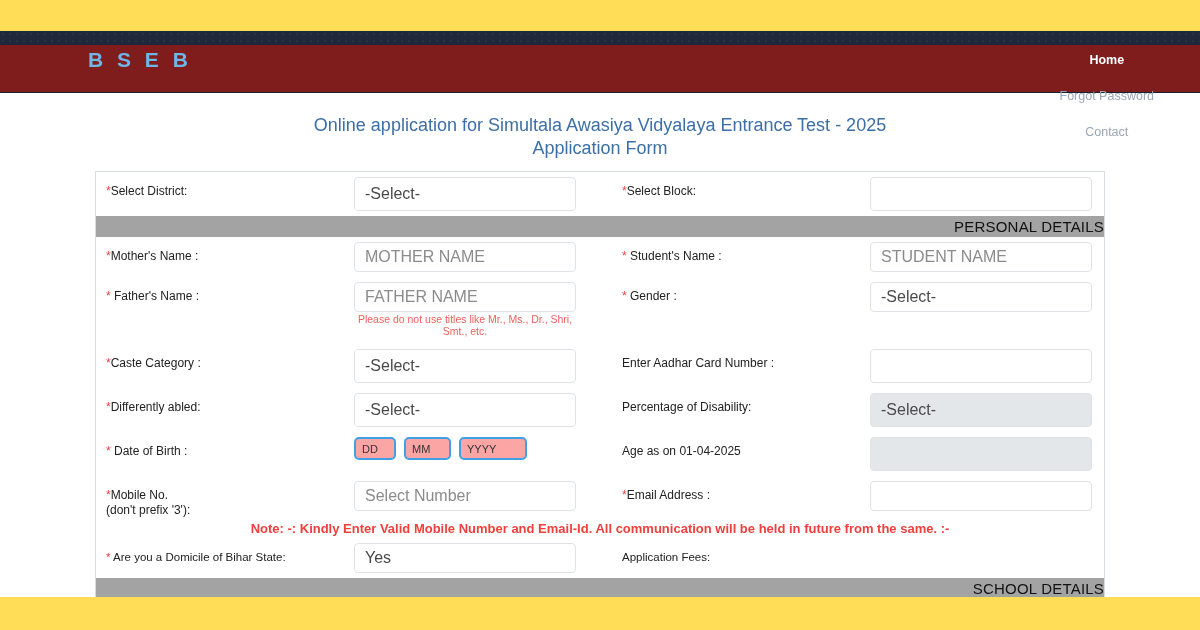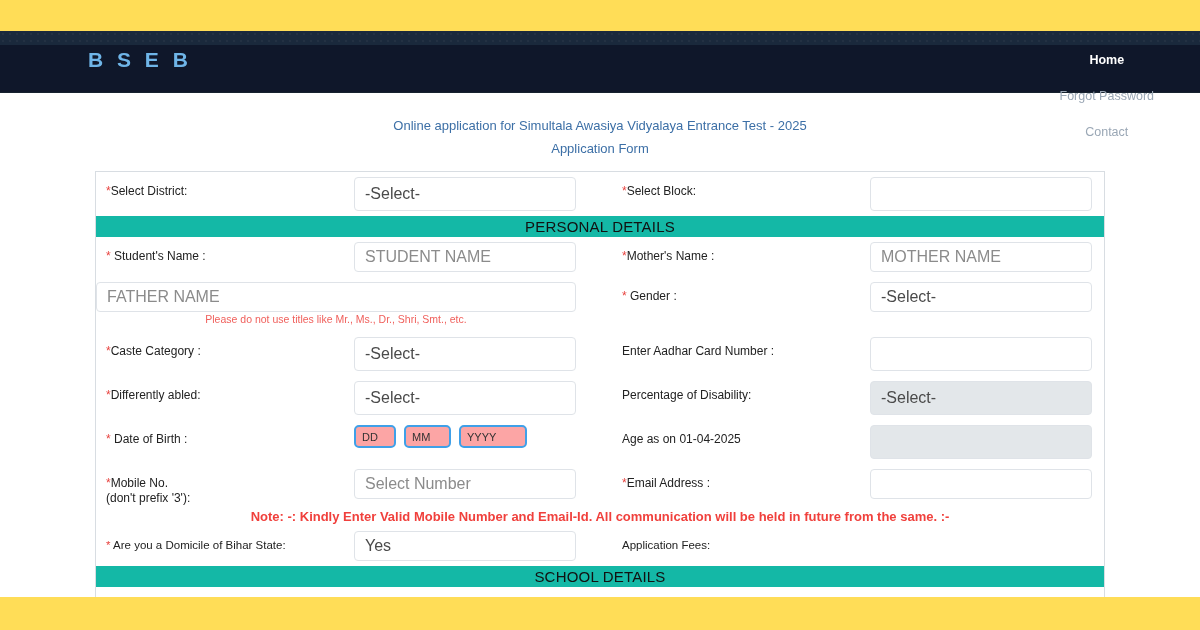--- a/index.html
+++ b/index.html
@@ -19,21 +19,21 @@
   
   .top-bar {
     height: 31px;
     background: #ffdd57;
     width: 100%;
   }
 
   
   .site-header {
     height: 62px;
-    background: #0f172a;
+    background: #7f1d1d;
     width: 100%;
     position: relative;
     display: flex;
     align-items: center;
     border-bottom: 1px solid #16222f;
   }
   .site-header::before {
     content: "";
     position: absolute;
     top: 0; left: 0; right: 0;
@@ -71,21 +71,21 @@
     font-weight: bold;
   }
 
   
   .title-wrap {
     text-align: center;
     padding-top: 21px;
     color: #3a6ea5;
   }
   .title-line {
-    font-size: 13px;
+    font-size: 18px;
     line-height: 23px;
     color: #3c6fa6;
   }
 
   
   .form-shell {
     width: 1010px;
     margin: 11px auto 0;
     border: 1px solid #d8dde2;
     border-bottom: none;
@@ -138,24 +138,24 @@
   .inp.placeholder { color: #8b8b8b; }
   .inp.disabled {
     background: #e3e7ea;
     border-color: #dfe3e8;
     color: #4a4a4a;
   }
   .inp.empty { color: transparent; }
 
   
   .section-bar {
-    background: #14b8a6;
+    background: #a3a3a3;
     height: 21px;
     width: 100%;
-    text-align: center;
+    text-align: right;
     font-size: 15px;
     color: #111;
     line-height: 21px;
     letter-spacing: .2px;
   }
 
   .hint {
     font-size: 10.5px;
     color: #f0605c;
     padding: 1px 0 2px 0;
@@ -242,35 +242,36 @@
       <div class="fieldwrap">
         <div class="inp tall empty"></div>
       </div>
     </div>
   </div>
 
   <div class="section-bar">PERSONAL DETAILS</div>
 
   <div class="row">
     <div class="col">
+      <div class="lbl"><span class="req">*</span><span>Mother's Name :</span></div>
+      <div class="fieldwrap">
+        <div class="inp placeholder">MOTHER NAME</div>
+      </div>
+    </div>
+    <div class="col">
       <div class="lbl"><span class="req">*</span> <span>Student's Name :</span></div>
       <div class="fieldwrap">
         <div class="inp placeholder">STUDENT NAME</div>
       </div>
     </div>
-    <div class="col">
-      <div class="lbl"><span class="req">*</span><span>Mother's Name :</span></div>
-      <div class="fieldwrap">
-        <div class="inp placeholder">MOTHER NAME</div>
-      </div>
-    </div>
-  </div>
-
-  <div class="row">
-    <div class="col">
+  </div>
+
+  <div class="row">
+    <div class="col">
+      <div class="lbl"><span class="req">*</span> <span>Father's Name :</span></div>
       <div class="fieldwrap">
         <div class="inp placeholder">FATHER NAME</div>
         <div class="hint center">Please do not use titles like Mr., Ms., Dr., Shri, Smt., etc.</div>
       </div>
     </div>
     <div class="col">
       <div class="lbl"><span class="req">*</span> <span>Gender :</span></div>
       <div class="fieldwrap">
         <div class="inp">-Select-</div>
       </div>

